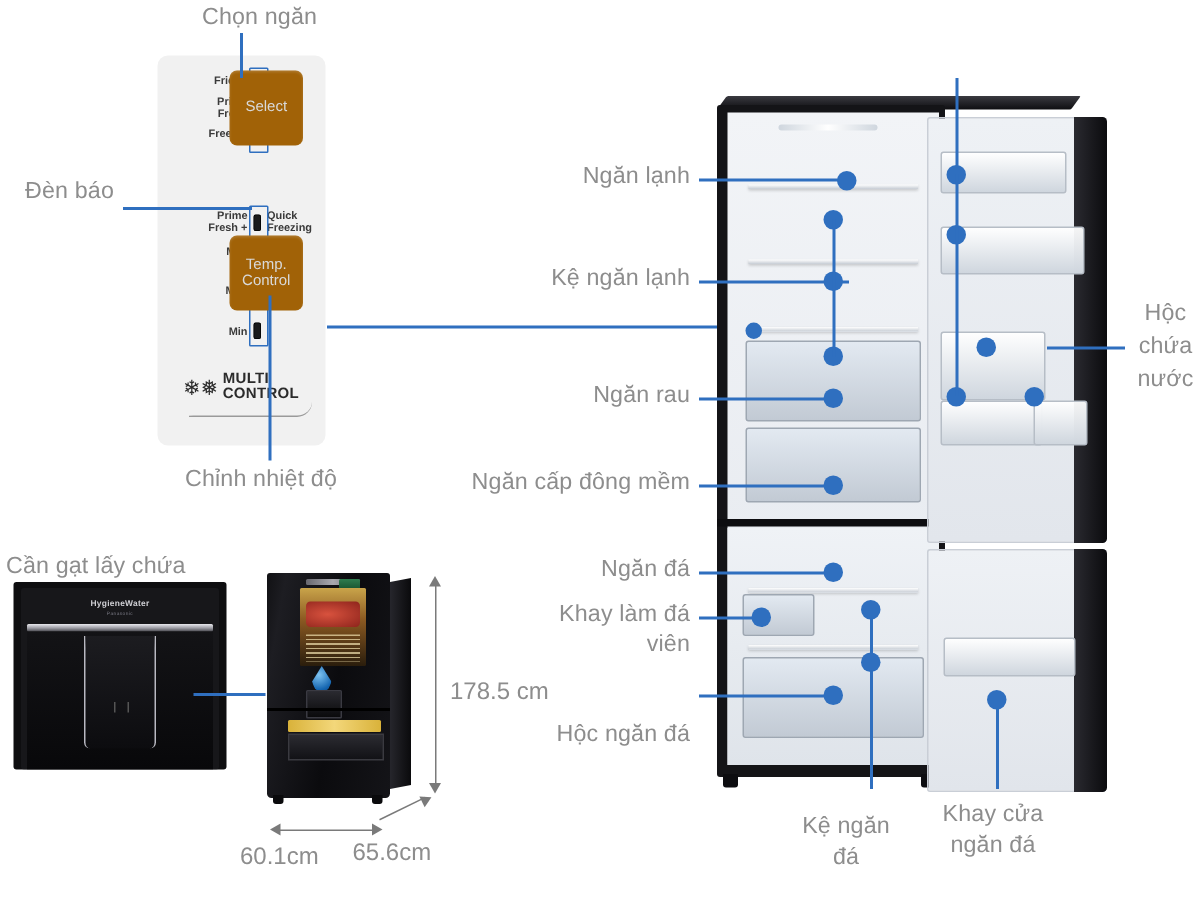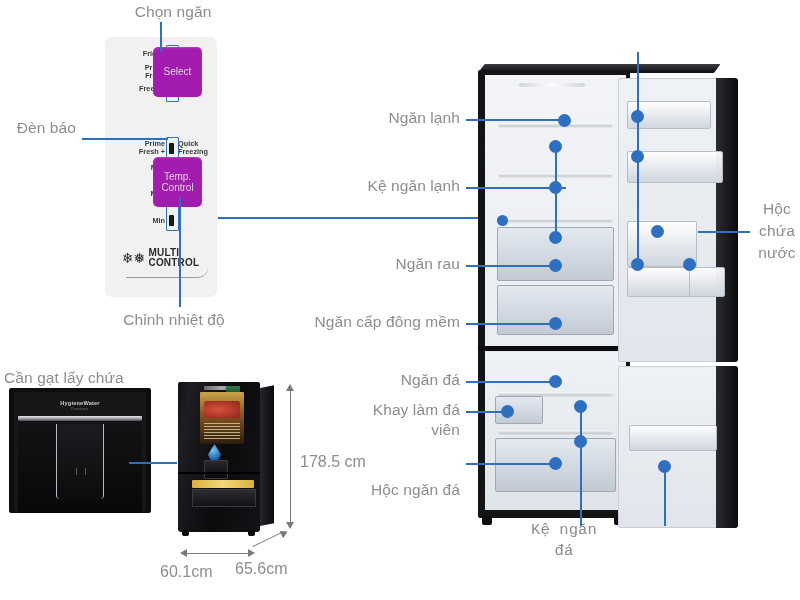--- a/index.html
+++ b/index.html
@@ -47,21 +47,21 @@
   .cp-lab.lft{text-align:left;}
   .led{
     width:5px;height:11px;border-radius:1.5px;background:#1b1b1b;
     box-shadow:inset 0 0 0 .5px #000;
   }
   .led.on{background:#f5e400;}
   .ledbox{
     position:absolute;border:1.4px solid #2f6fbf;border-radius:1px;
   }
   .btn{
-    position:absolute;background:#a21caf;border-radius:5px;
+    position:absolute;background:#a16207;border-radius:5px;
     color:#d9d9d9;display:flex;align-items:center;justify-content:center;
     text-align:center;font-size:10px;line-height:11.5px;
     box-shadow:inset 0 1px 2px rgba(255,255,255,.18);
   }
   #multi{
     position:absolute;left:17px;top:205px;width:86px;height:32px;
     display:flex;align-items:center;gap:3px;
   }
   #multi .mtxt{
     color:#2b2b2b;font-size:10px;line-height:10px;font-weight:700;
@@ -411,22 +411,24 @@
   <div class="dot" style="left:631px;top:258px;"></div>
   <div class="lead v" style="left:637px;top:116px;height:148px;"></div>
 
   <div class="anno center" style="left:754px;top:198px;width:46px;line-height:22px;">Hộc
 chứa
 nước</div>
   <div class="lead h" style="left:698px;top:231px;width:52px;"></div>
   <div class="dot" style="left:651px;top:225px;"></div>
   <div class="dot" style="left:683px;top:258px;"></div>
 
-  <div class="anno center" style="left:525px;top:520px;width:78px;line-height:21px;font-family:Liberation Mono, monospace;">Kệ ngăn
+  <div class="anno center" style="left:525px;top:540px;width:78px;line-height:21px;">Kệ ngăn
 đá</div>
   <div class="lead v" style="left:580px;top:406px;height:120px;"></div>
   <div class="dot" style="left:574px;top:400px;"></div>
   <div class="dot" style="left:574px;top:435px;"></div>
 
+  <div class="anno center" style="left:618px;top:532px;width:88px;line-height:21px;">Khay cửa
+ngăn đá</div>
   <div class="lead v" style="left:664px;top:466px;height:60px;"></div>
   <div class="dot" style="left:658px;top:460px;"></div>
 
 </div>
 
 </body></html>

